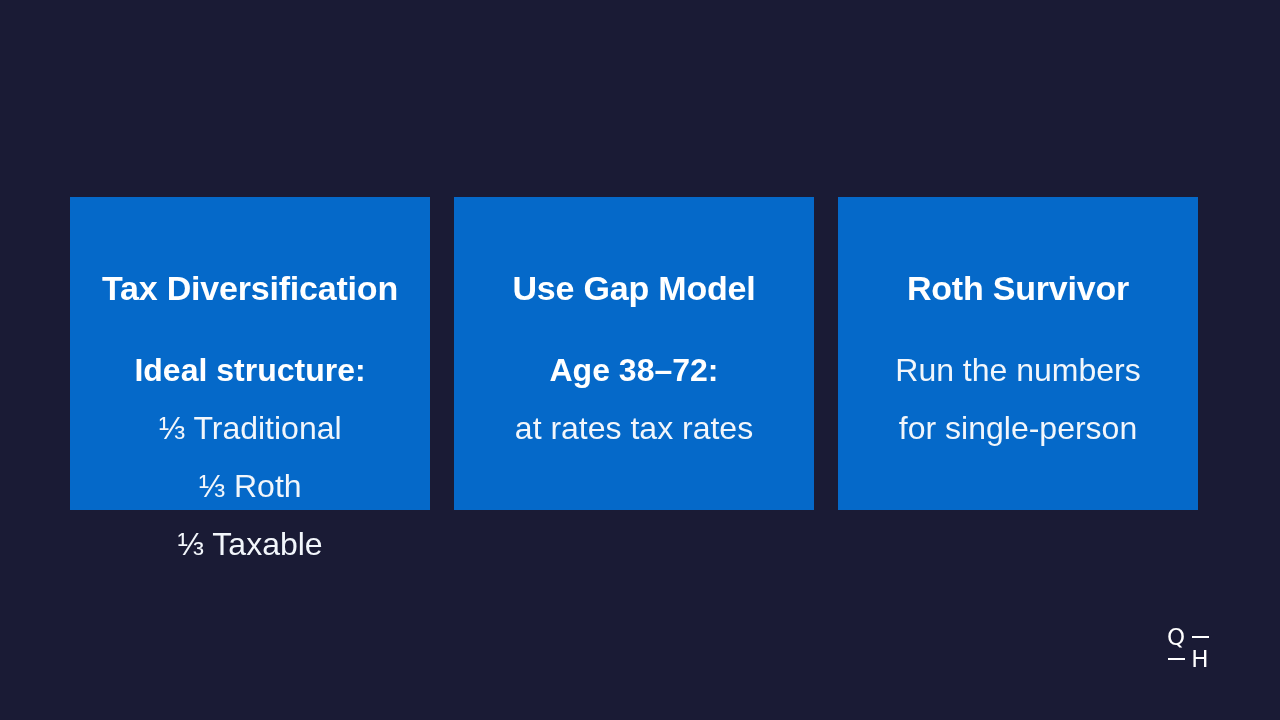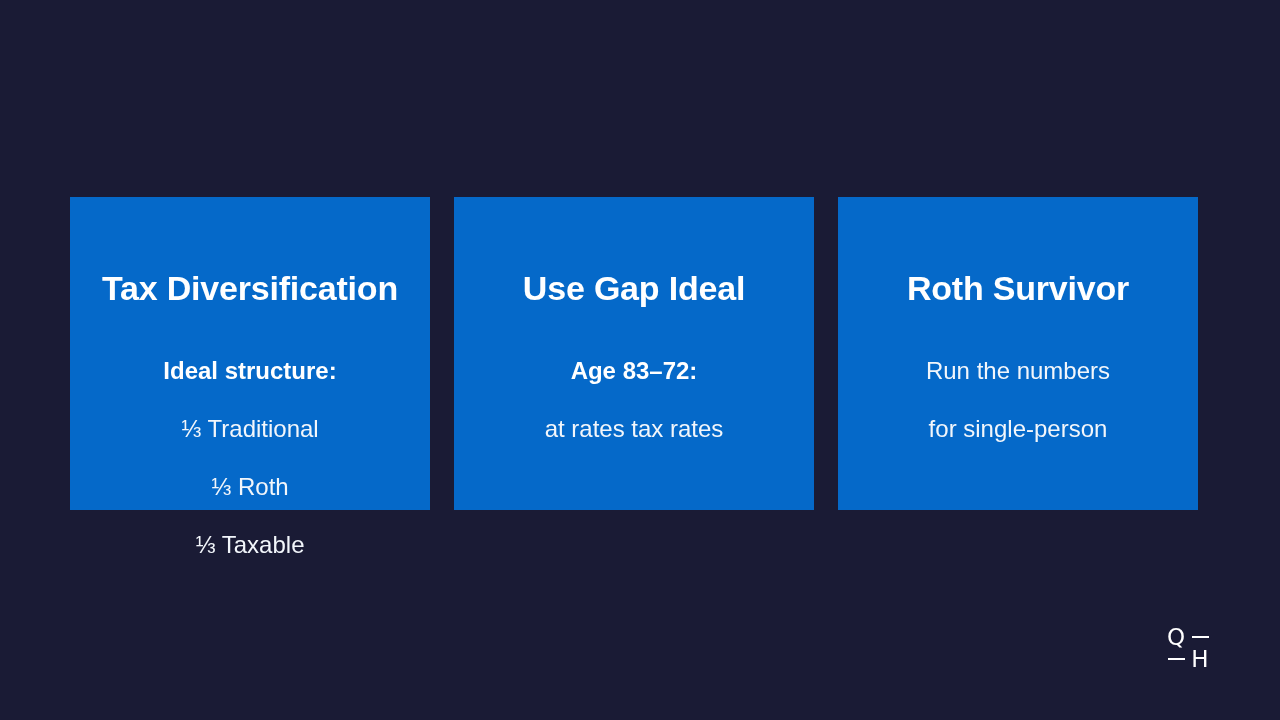--- a/index.html
+++ b/index.html
@@ -59,21 +59,21 @@
     line-height: 1;
     letter-spacing: -0.2px;
     color: #ffffff;
     padding-top: 74px;
   }
 
   .card-body {
     margin: 0;
     padding: 0;
     margin-top: 22px;
-    font-size: 24px;
+    font-size: 32px;
     font-weight: 400;
     line-height: 29px;
     color: #f2f6fb;
     white-space: pre-line;
   }
 
   .card-body-lead {
     display: block;
     font-weight: 700;
     color: #ffffff;
@@ -132,23 +132,23 @@
       <h2 class="card-title">Tax Diversification</h2>
       <div class="card-body">
         <span class="card-body-lead">Ideal structure:</span>
         <span class="card-body-line">⅓ Traditional</span>
         <span class="card-body-line">⅓ Roth</span>
         <span class="card-body-line">⅓ Taxable</span>
       </div>
     </div>
 
     <div class="card">
-      <h2 class="card-title">Use Gap Ideal</h2>
+      <h2 class="card-title">Use Gap Model</h2>
       <div class="card-body">
-        <span class="card-body-lead">Age 83–72:</span>
+        <span class="card-body-lead">Age 38–72:</span>
         <span class="card-body-line">at rates tax rates</span>
       </div>
     </div>
 
     <div class="card">
       <h2 class="card-title">Roth Survivor</h2>
       <div class="card-body">
         <span class="card-body-line">Run the numbers</span>
         <span class="card-body-line">for single-person</span>
       </div>

